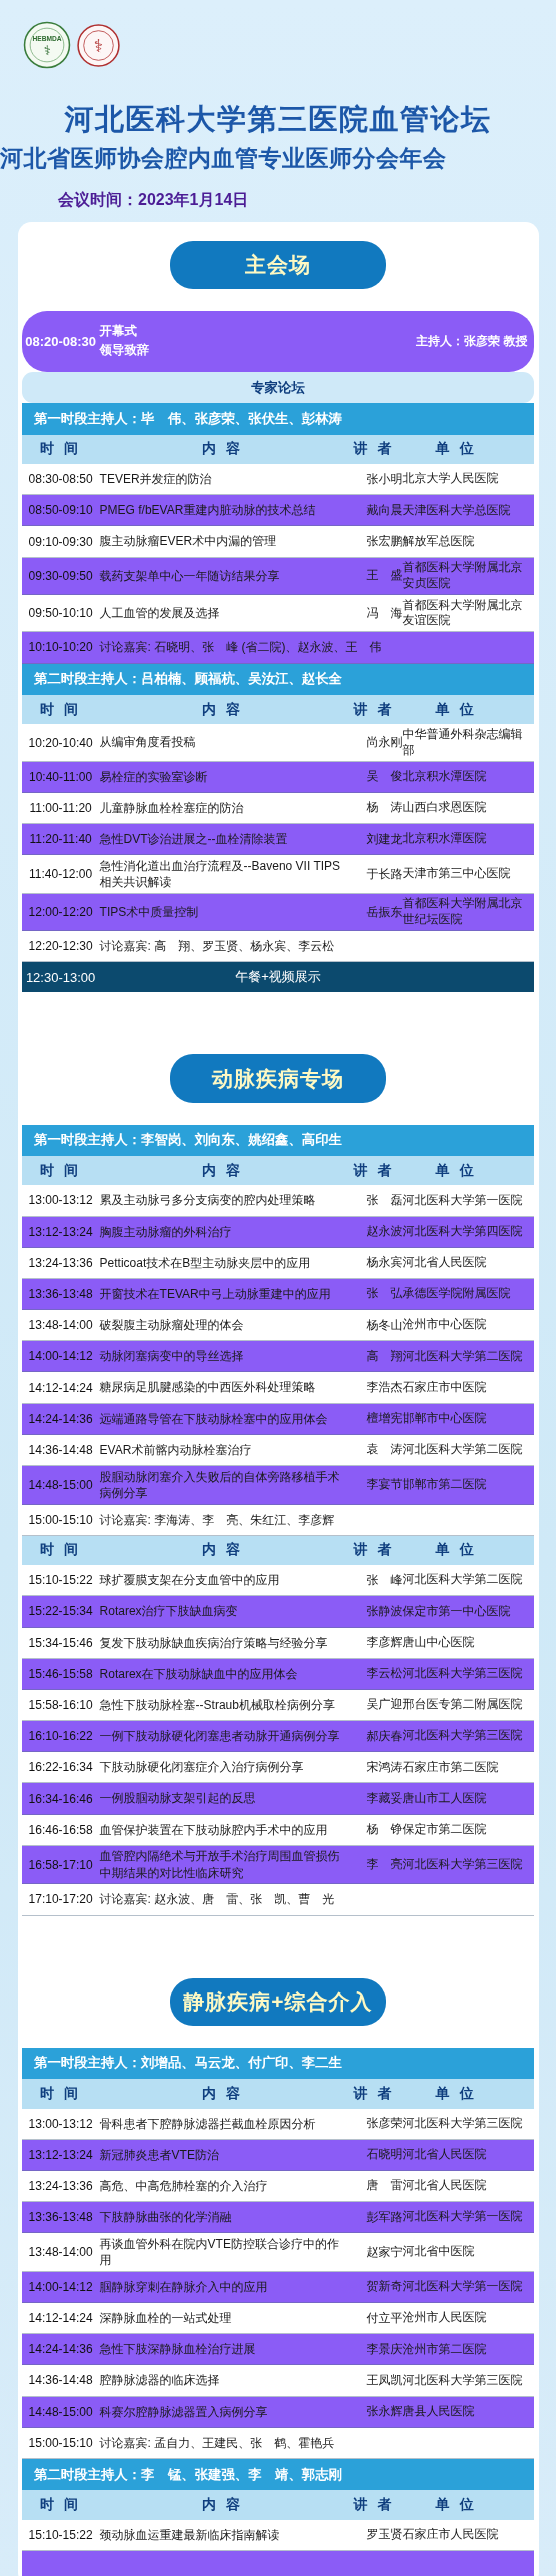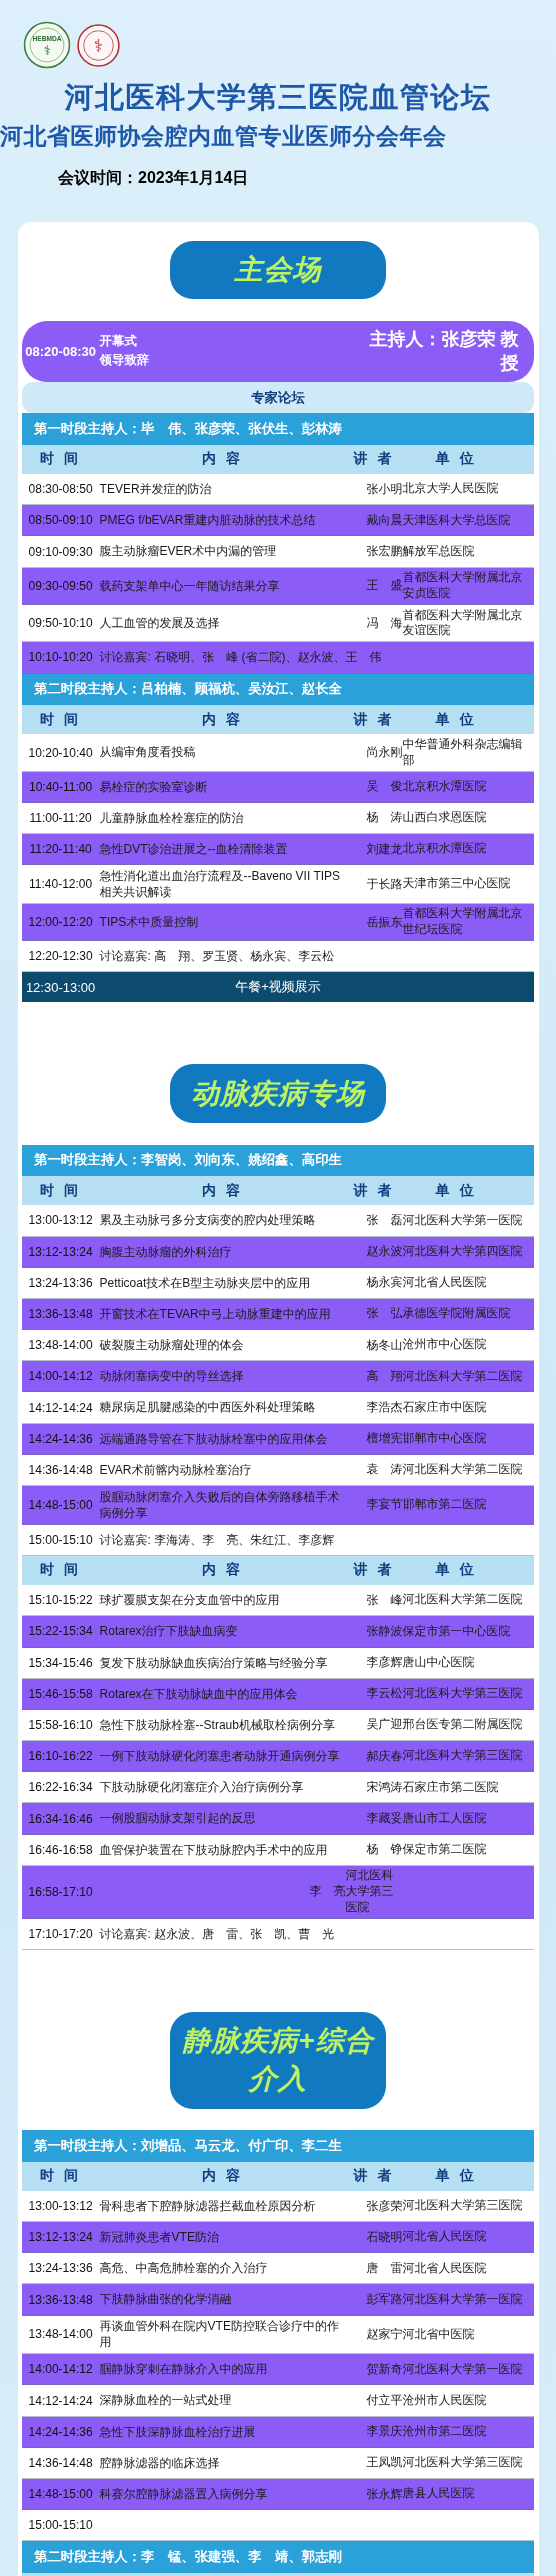--- a/index.html
+++ b/index.html
@@ -9,48 +9,48 @@
     background:linear-gradient(180deg,#dceffb 0%,#cfe9f7 60%,#d8ecf9 100%);
     color:#1a1a1a;
   }
   .page{width:556px;position:relative;overflow:hidden;}
 
   
   .poster-header{position:relative;height:222px;}
   .logo{position:absolute;top:20.6px;}
   .logo-hebmda{left:23px;width:48px;height:48px;}
   .logo-hospital{left:77px;width:43px;height:49px;}
-  .main-title{margin:0;padding-top:78px;text-align:center;
+  .main-title{margin:0;padding-top:100px;text-align:center;
     font-size:29px;font-weight:bold;color:#1c57a8;letter-spacing:1.5px;}
   .sub-title{margin:3.1px 0 0;text-align:left;
     font-size:23px;font-weight:bold;color:#1c57a8;letter-spacing:0.5px;}
-  .date-line{margin:15.5px 0 0 58px;font-size:16px;font-weight:bold;color:#000000;}
+  .date-line{margin:15.5px 0 0 58px;font-size:16px;font-weight:bold;color:#4c1d95;}
 
   
   .card{
     margin:0 17.5px;background:#ffffff;border-radius:13.4px;
     padding:13.4px 4.1px 4.1px;box-sizing:border-box;
   }
 
   .section{margin-bottom:0;}
   .section + .section{margin-top:62px;}
   .pill{
     width:216px;margin:5.2px auto 21.6px;background:#1179bf;
-    border-radius:23px;color:#bef264;font-size:28px;font-weight:bold;
-    text-align:center;padding:10.3px 0;letter-spacing:1px;font-style:italic;
+    border-radius:23px;color:#fef9c3;font-size:21px;font-weight:bold;
+    text-align:center;padding:10.3px 0;letter-spacing:1px;
   }
   .tbl{width:100%;}
 
   .row-opening{
     display:grid;grid-template-columns:78px 1fr 170px;align-items:center;
     background:#8b5cf6;color:#fff;min-height:55px;padding:3.1px 0;border-radius:25px;
   }
   .row-opening .t{font-size:13px;font-weight:bold;text-align:center;}
   .row-opening .c{font-size:12.4px;font-weight:bold;line-height:1.6;}
-  .row-opening .h{font-size:18px;font-weight:bold;text-align:right;padding-right:16px;}
+  .row-opening .h{font-size:12px;font-weight:bold;text-align:right;padding-right:7px;}
 
   .banner{
     background:#cfe9f8;color:#0f3e7e;font-size:13.4px;font-weight:bold;
     text-align:center;padding:6.7px 0;border-radius:11px;
   }
   .mod-band{
     background:#2ba1d9;color:#fff;font-size:13.4px;font-weight:bold;
     padding:6.7px 0 6.7px 12.4px;
   }
   .cols-header{
@@ -344,20 +344,21 @@
               <div class="o">唐山市工人医院</div>
             </div>
             <div class="row">
               <div class="t">16:46-16:58</div>
               <div class="c">血管保护装置在下肢动脉腔内手术中的应用</div>
               <div class="s">杨　铮</div>
               <div class="o">保定市第二医院</div>
             </div>
             <div class="row alt">
               <div class="t">16:58-17:10</div>
+              <div class="c">血管腔内隔绝术与开放手术治疗周围血管损伤中期结果的对比性临床研究</div>
               <div class="s">李　亮</div>
               <div class="o">河北医科大学第三医院</div>
             </div>
             <div class="row discussion">
               <div class="t">17:10-17:20</div>
               <div class="c">讨论嘉宾: 赵永波、唐　雷、张　凯、曹　光</div>
             </div>
           </div>
         </div>
         <div class="section">
@@ -425,20 +426,21 @@
               <div class="o">河北医科大学第三医院</div>
             </div>
             <div class="row alt">
               <div class="t">14:48-15:00</div>
               <div class="c">科赛尔腔静脉滤器置入病例分享</div>
               <div class="s">张永辉</div>
               <div class="o">唐县人民医院</div>
             </div>
             <div class="row discussion">
               <div class="t">15:00-15:10</div>
+              <div class="c">讨论嘉宾: 孟自力、王建民、张　鹤、霍艳兵</div>
             </div>
             <div class="mod-band">第二时段主持人：李　锰、张建强、李　靖、郭志刚</div>
             <div class="cols-header">
               <div class="ch">时 间</div>
               <div class="ch">内 容</div>
               <div class="ch">讲 者</div>
               <div class="ch org">单 位</div>
             </div>
             <div class="row">
               <div class="t">15:10-15:22</div>

